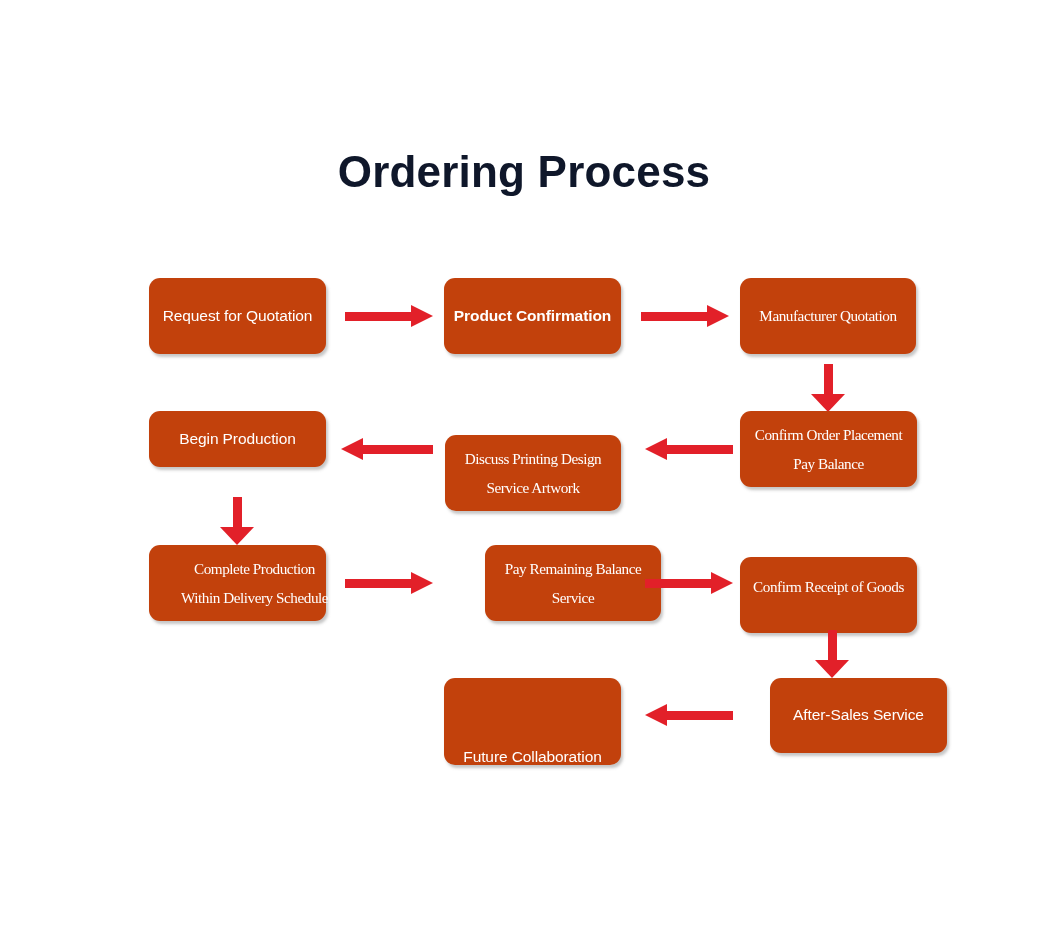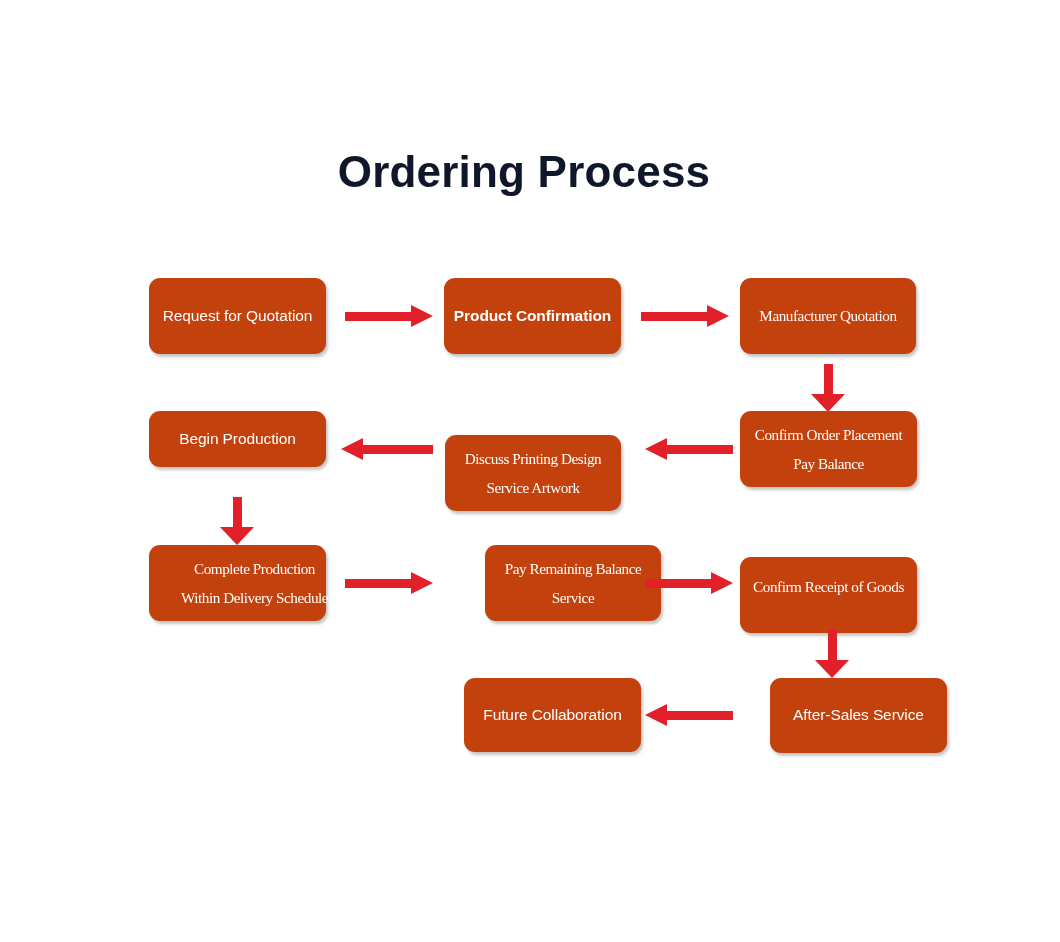--- a/index.html
+++ b/index.html
@@ -187,21 +187,21 @@
 
   <div class="node tight shift-up" style="left:740px; top:545px; width:177px; height:76px;">
     <div class="line">Confirm Receipt of Goods</div>
   </div>
 
   <div class="arrow v" style="left:815px; top:630px; height:48px;">
     <div class="shaft"></div>
     <div class="head"></div>
   </div>
 
-  <div class="node" style="left:464px; top:678px; width:177px; height:74px;">
+  <div class="node" style="left:444px; top:678px; width:177px; height:87px;justify-content:flex-end;">
     <div class="line">Future Collaboration</div>
   </div>
 
   <div class="arrow h left" style="left:645px; top:700px; width:88px;">
     <div class="shaft"></div>
     <div class="head"></div>
   </div>
 
   <div class="node" style="left:743px; top:678px; width:177px; height:75px;margin-left:27px;">
     <div class="line">After-Sales Service</div>

